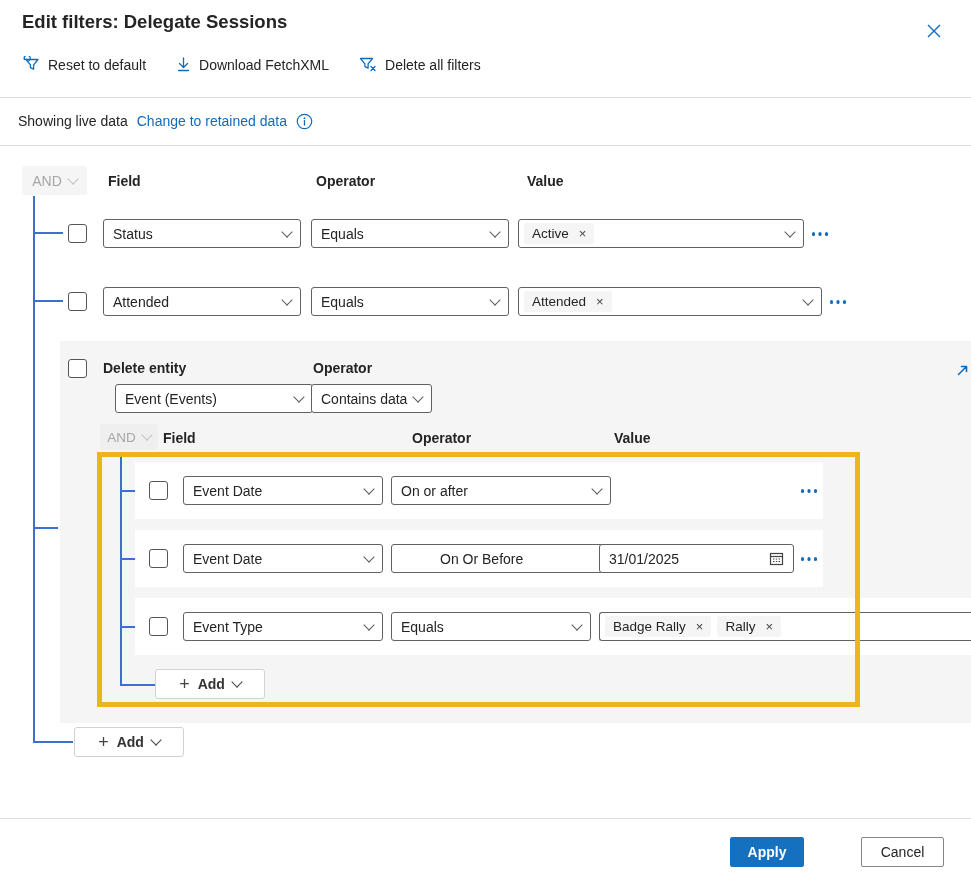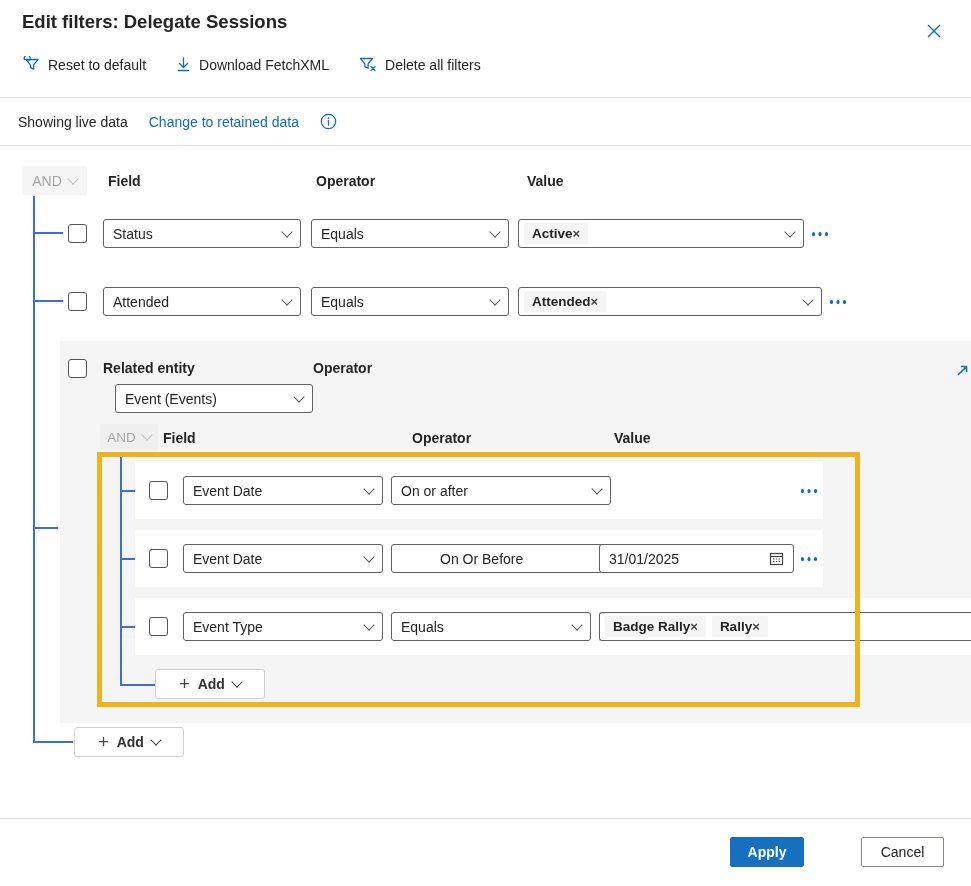--- a/index.html
+++ b/index.html
@@ -6,37 +6,37 @@
   .dialog{position:relative;width:971px;height:886px;background:#fff;overflow:hidden;
           font-family:"Liberation Sans","DejaVu Sans",sans-serif;color:#242424;}
   .abs{position:absolute;}
   .title{font-size:18.5px;font-weight:700;color:#242424;}
   .divider{position:absolute;left:0;width:971px;height:1px;background:#e1dfdd;}
   
   .toolbar{position:absolute;display:flex;gap:30px;align-items:center;}
   .tb-btn{display:flex;align-items:center;gap:8px;background:none;border:none;padding:0;
           font-family:inherit;font-size:14px;color:#242424;cursor:pointer;}
   
-  .mode{position:absolute;display:flex;align-items:center;gap:21px;font-size:14px;}
+  .mode{position:absolute;display:flex;gap:9px;font-size:14px;}
   .link{color:#0f6cbd;cursor:pointer;text-decoration:none;}
   
   .combo{position:absolute;display:flex;align-items:center;justify-content:space-between;
          height:29px;box-sizing:border-box;border:1px solid #616161;border-radius:3px;
          background:#fff;padding:0 9px;font-size:14px;color:#242424;cursor:pointer;}
   .chev{width:7px;height:7px;border-right:1.4px solid #5c5c5c;border-bottom:1.4px solid #5c5c5c;
         transform:rotate(45deg);margin-top:-4px;flex:0 0 auto;}
   .and{background:#f5f5f5;border:none;color:#a6a6a6;justify-content:center;gap:7px;cursor:default;}
   .and .chev{border-color:#c4c2c0;}
   .hdr{position:absolute;font-size:14px;font-weight:700;color:#242424;}
   .cb{position:absolute;width:19px;height:19px;box-sizing:border-box;border:1px solid #565656;
       border-radius:3px;background:#fff;cursor:pointer;}
   .vline,.hline{position:absolute;background:#3b6fd0;}
   .vline{width:1.6px;} .hline{height:1.6px;}
-  .tag{display:inline-flex;align-items:center;background:#f5f5f5;border-radius:2px;
-       padding:3px 8px;font-size:13.5px;color:#242424;white-space:nowrap;font-weight:bold;}
+  .tag{display:inline-flex;align-items:center;gap:10px;background:#f5f5f5;border-radius:2px;
+       padding:3px 8px;font-size:13.5px;color:#242424;white-space:nowrap;}
   .tagx{color:#424242;font-size:13px;line-height:1;cursor:pointer;}
   .tags-wrap{display:flex;gap:6px;align-items:center;}
   .dots{position:absolute;width:18px;height:12px;display:flex;align-items:center;cursor:pointer;background:none;border:none;padding:0;}
   .dots i{display:block;width:3.4px;height:3.4px;border-radius:50%;background:#0f6cbd;
           box-shadow:6.5px 0 0 #0f6cbd,13px 0 0 #0f6cbd;}
   .group{position:absolute;left:60px;top:341px;width:911px;height:382px;background:#f5f5f5;}
   .strip{position:absolute;background:#fff;}
   .highlight{position:absolute;left:97px;top:452px;width:763px;height:255px;box-sizing:border-box;
              border:5px solid #edb41c;z-index:6;pointer-events:none;}
   .date-input{border:none;outline:none;background:transparent;font-family:inherit;font-size:14px;
@@ -159,24 +159,28 @@
     </span>
     <span class="chev"></span>
   </div>
   <button class="dots" style="left:830px;top:296px;">
       <i></i>
     </button>
 
   <div class="group"></div>
 
   <span class="cb z2" style="left:68px;top:359px;"></span>
-  <span class="hdr z2" style="left:103px;top:360px;">Related entity</span>
+  <span class="hdr z2" style="left:103px;top:360px;">Delete entity</span>
   <span class="hdr z2" style="left:313px;top:360px;">Operator</span>
   <div class="combo z2" style="left:103px;top:384px;width:198px;margin-left:12px;">
     <span>Event (Events)</span>
+    <span class="chev"></span>
+  </div>
+  <div class="combo z2" style="left:311px;top:384px;width:121px;">
+    <span>Contains data</span>
     <span class="chev"></span>
   </div>
   <svg class="abs z2" style="left:955px;top:363px;" width="15" height="15" viewBox="0 0 15 15">
     <path d="M3.5 11.5 L11.5 3.5 M6.5 3.5 H11.5 V8.5" fill="none" stroke="#0f6cbd" stroke-width="1.6" stroke-linecap="round" stroke-linejoin="round"></path>
   </svg>
 
   <div class="combo and z2" style="left:100px;top:424px;width:58px;height:26px;background:#efefef;font-size:13.5px;">
     <span>AND</span>
     <span class="chev"></span>
   </div>

